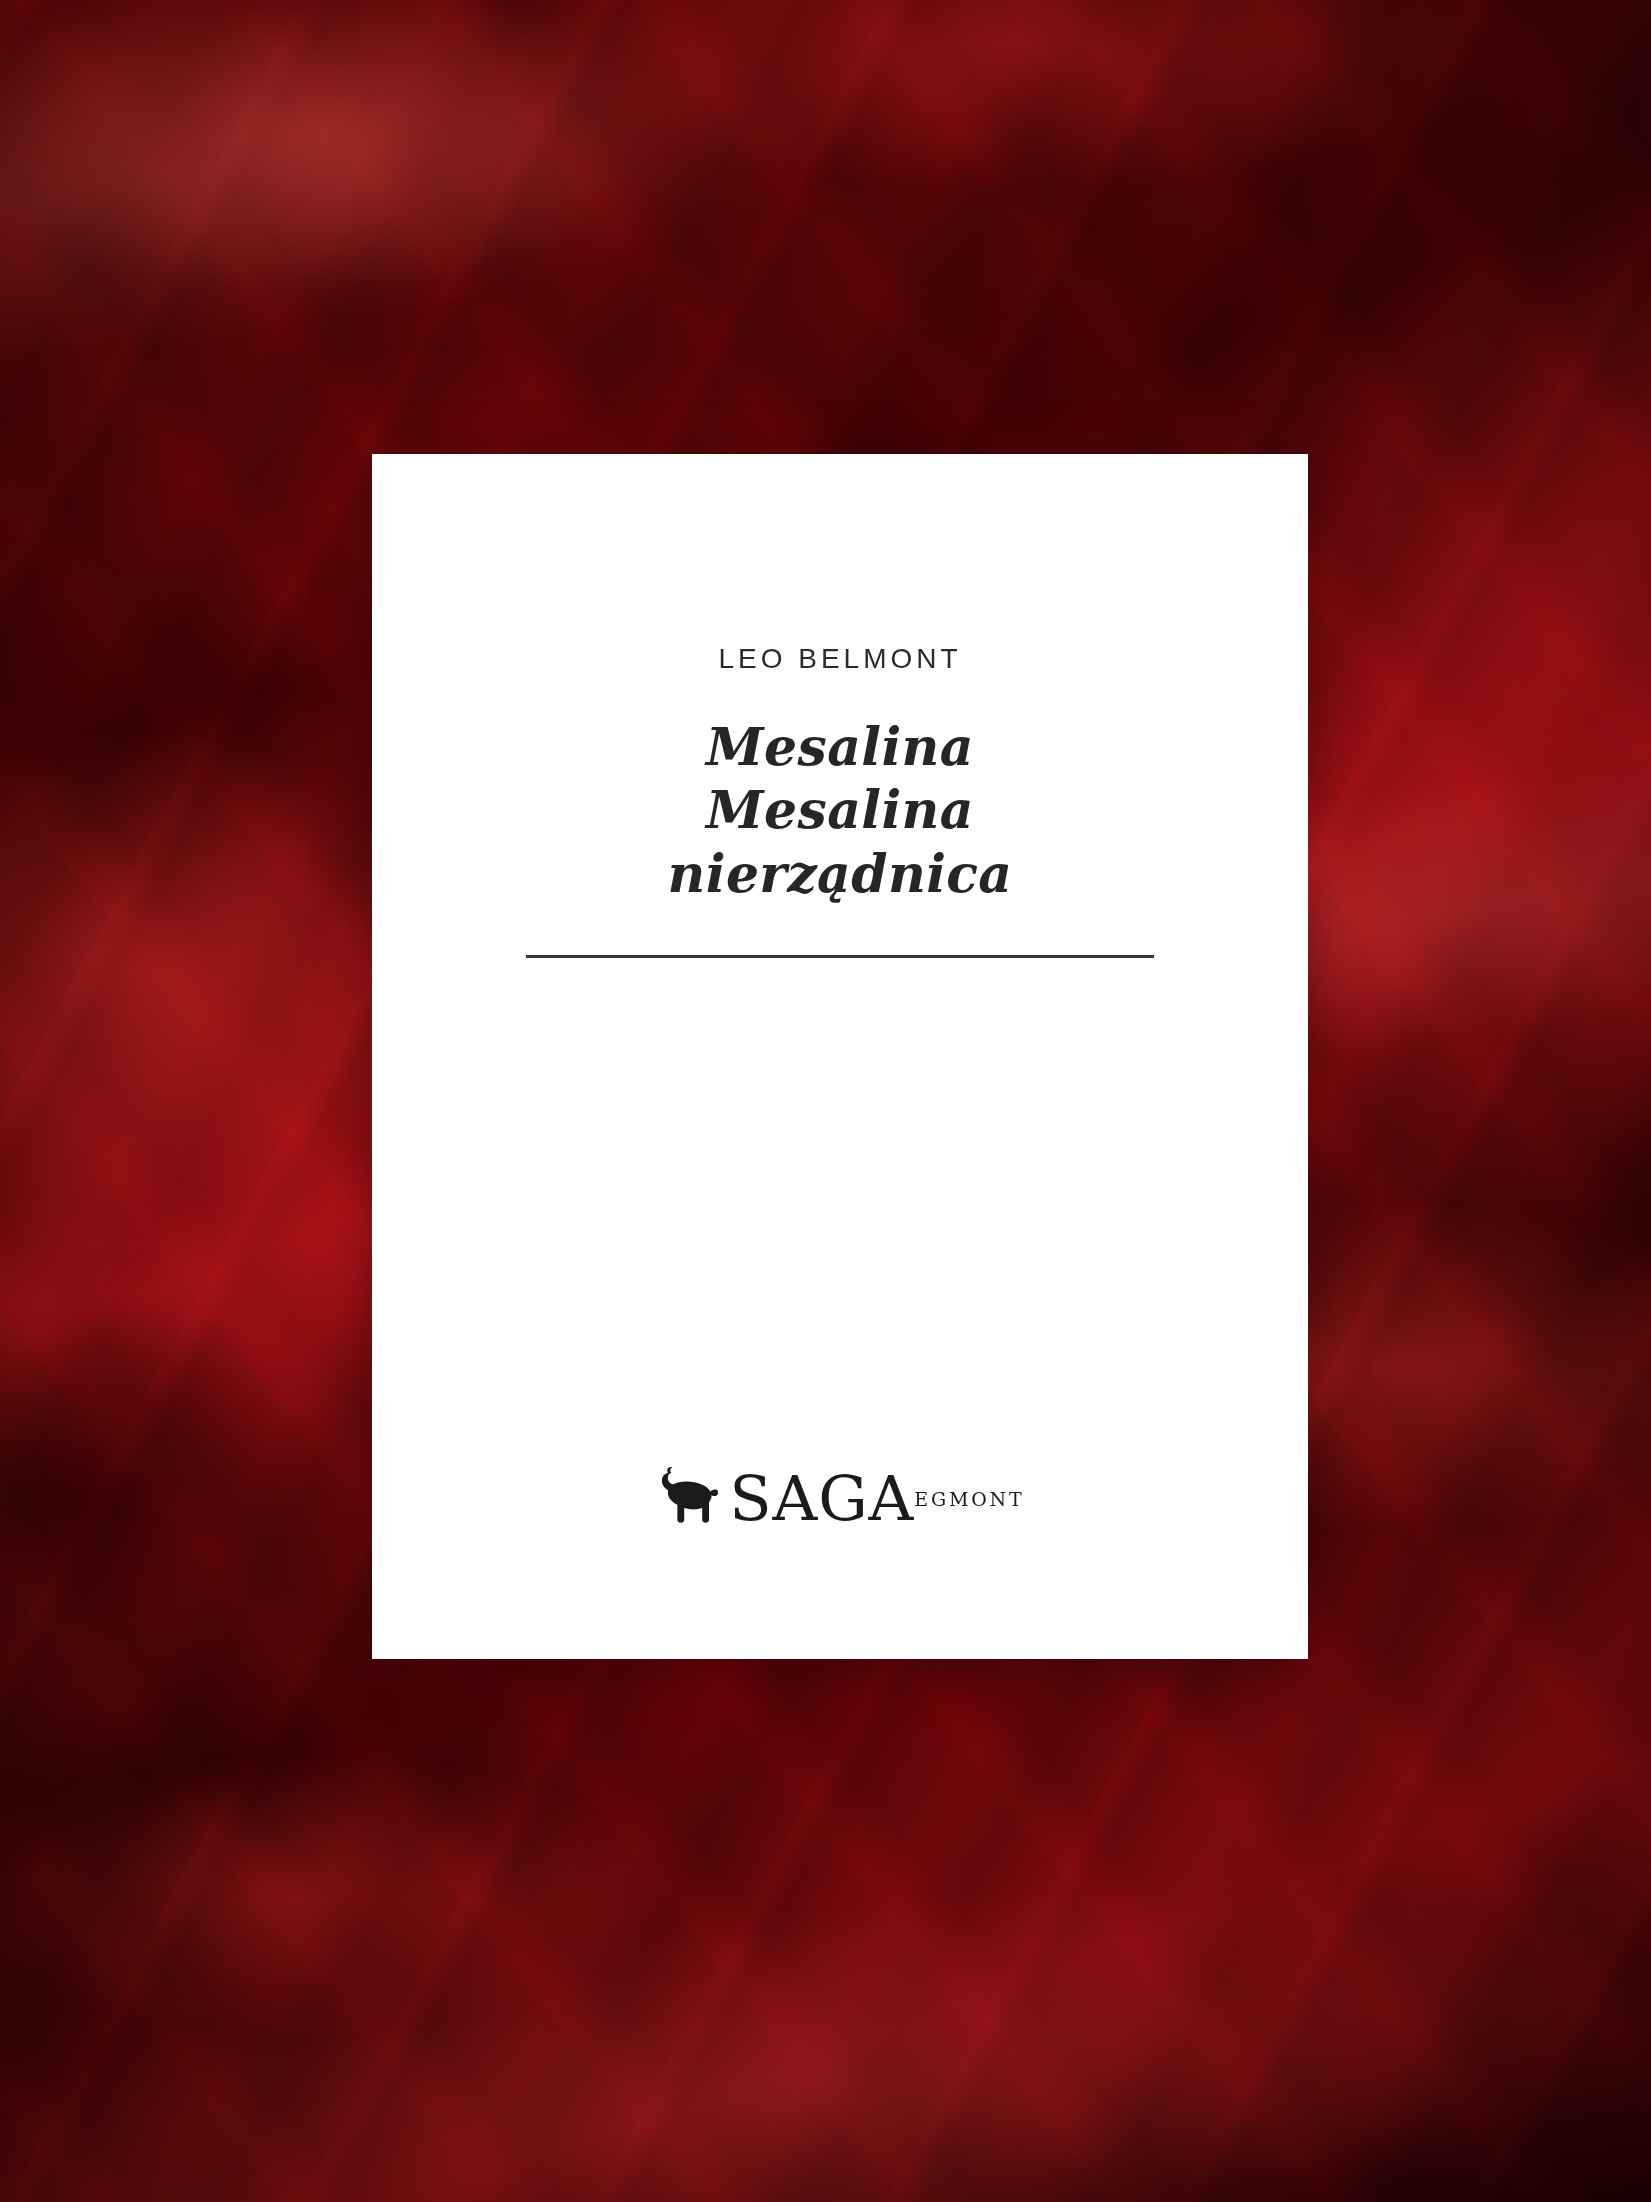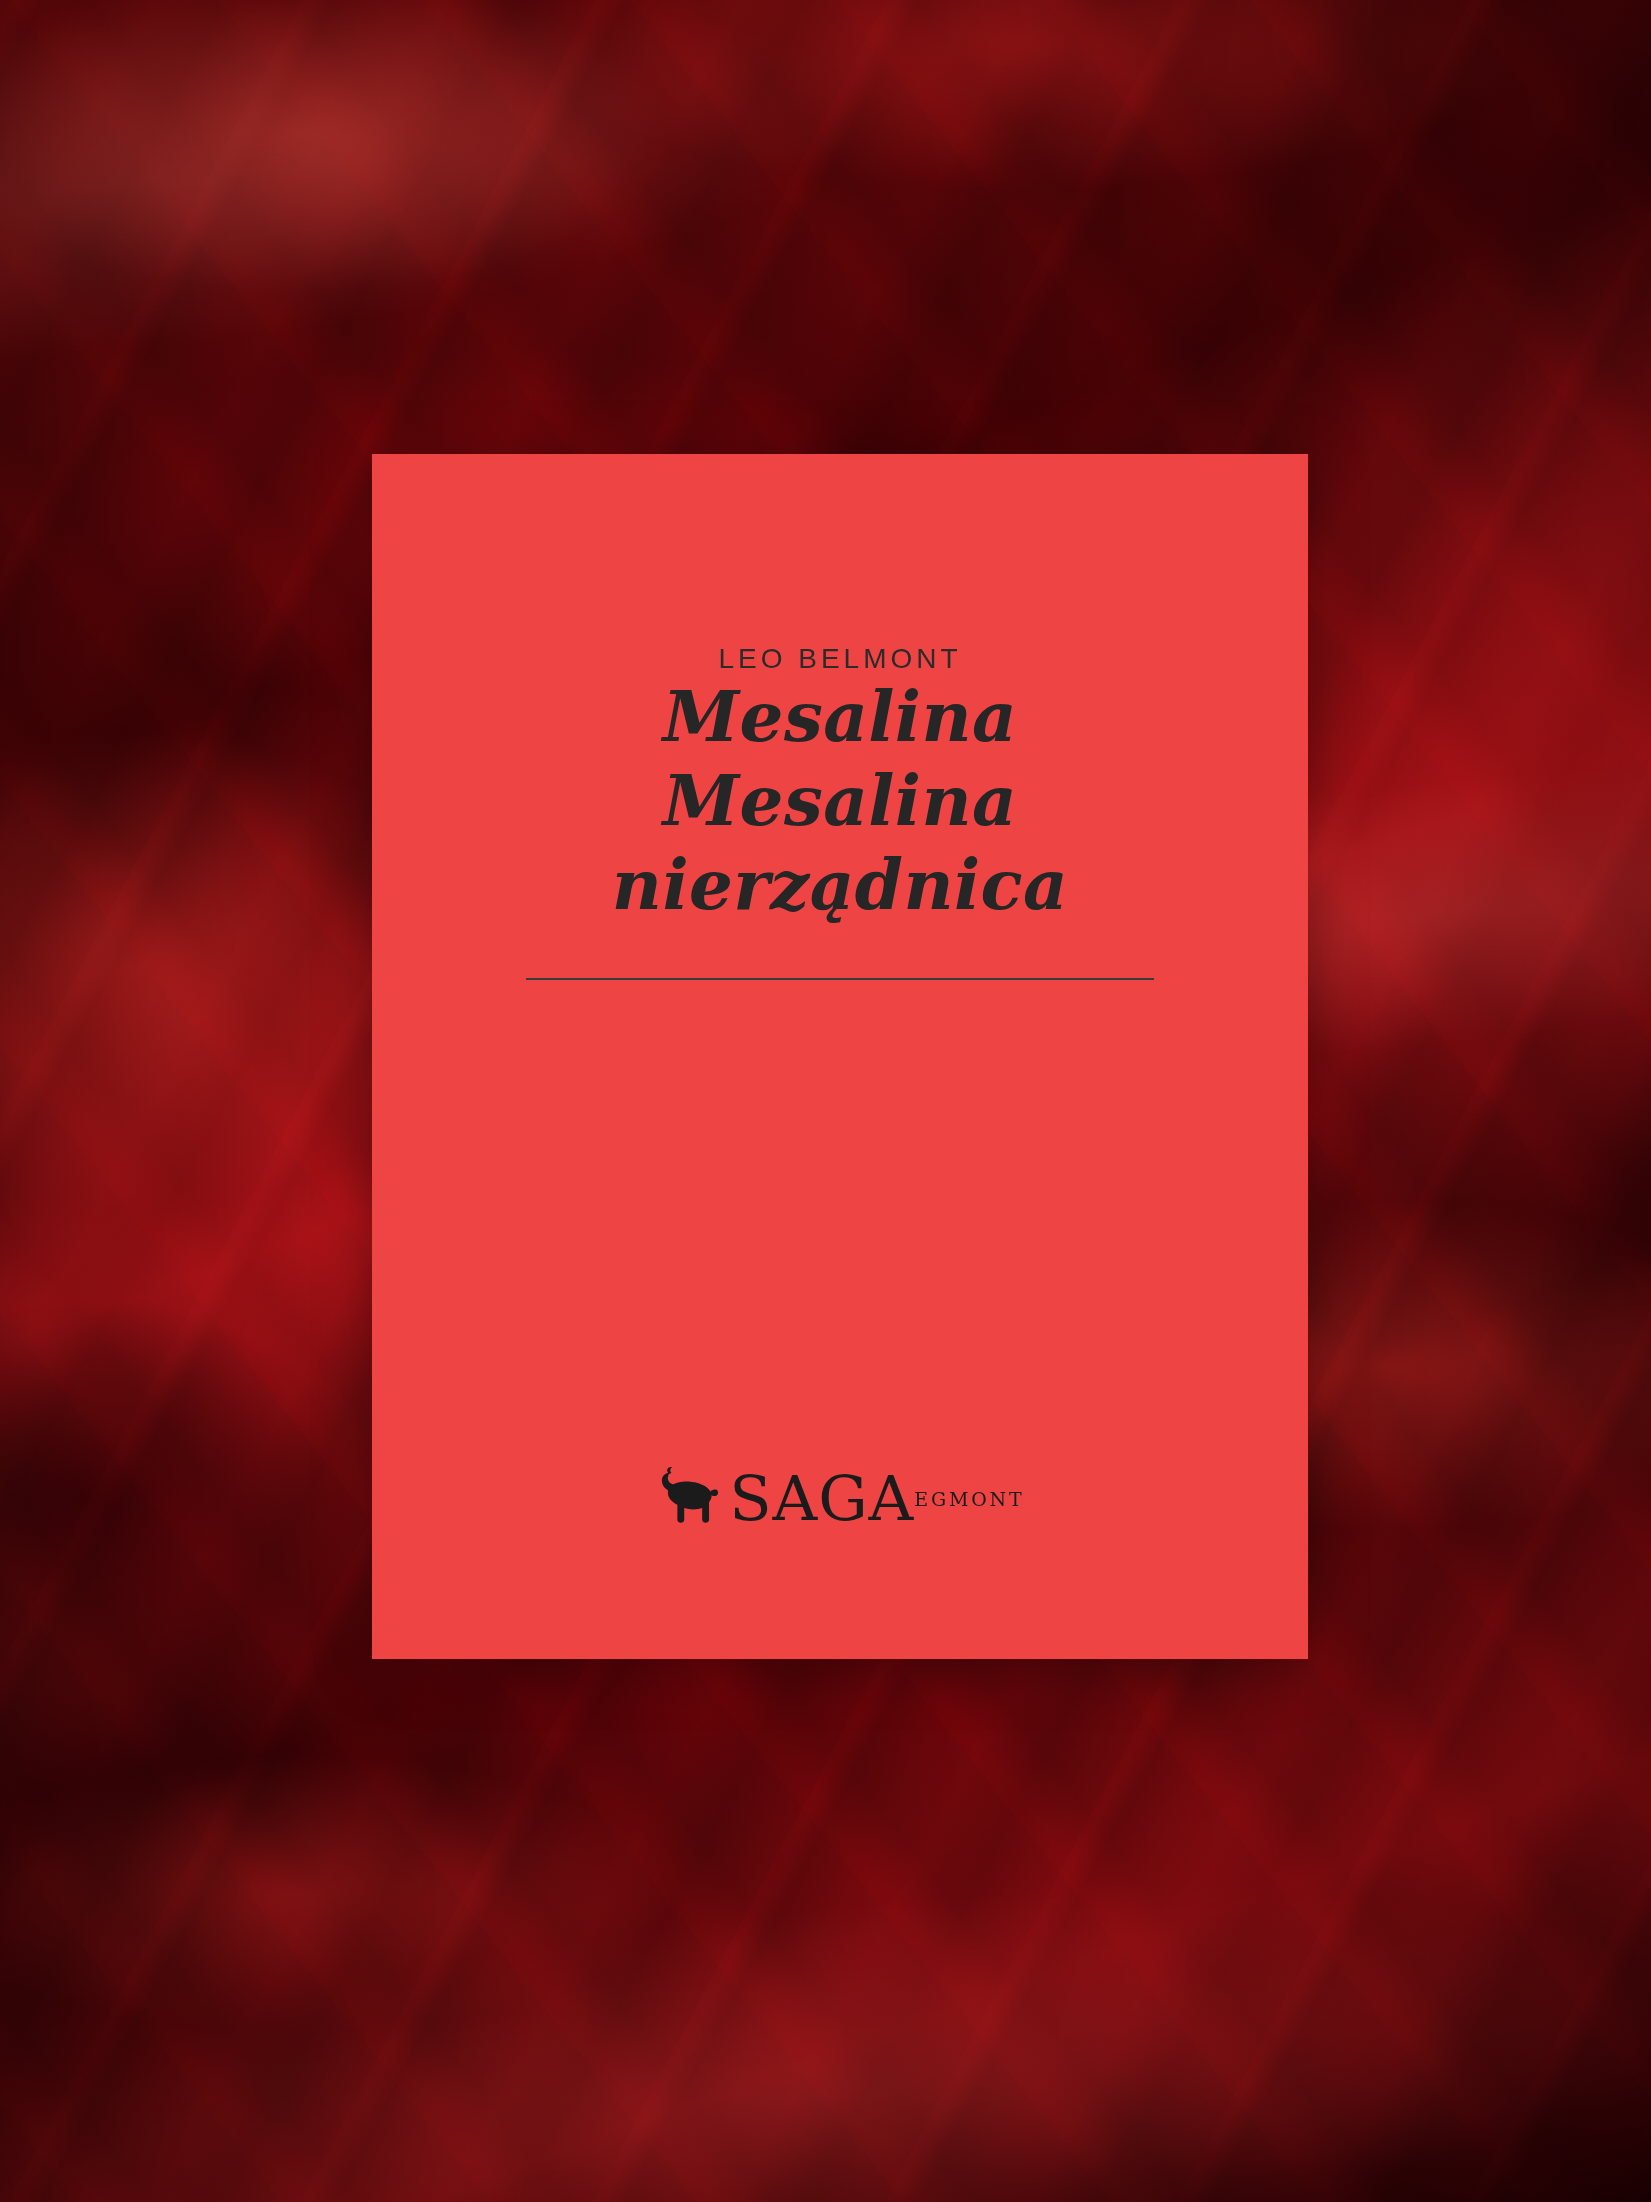--- a/index.html
+++ b/index.html
@@ -77,42 +77,43 @@
     background: radial-gradient(ellipse 1205px 1549px at 50% 48%, rgba(0,0,0,0) 42%, rgba(0,0,0,0.42) 100%);
   }
 
   
   .card {
     position: absolute;
     left: 372px;
     top: 454px;
     width: 936px;
     height: 1205px;
-    background: #ef4444;
+    background: #ffffff;
     box-shadow: 0 8.6px 52px rgba(0,0,0,0.35);
     display: flex;
     flex-direction: column;
     align-items: center;
   }
   .author {
     margin-top: 189px;
     font-size: 28px;
     letter-spacing: 4px;
     color: #2b2b2b;
     font-family: "Liberation Sans", sans-serif;
     font-weight: 400;
     text-transform: uppercase;
   }
   .title {
+    margin-top: 40px;
     width: 774px;
     text-align: center;
     font-family: "DejaVu Serif", "Liberation Serif", serif;
     font-style: italic;
     font-weight: 700;
-    font-size: 69px;
+    font-size: 52px;
     line-height: 1.22;
     color: #262626;
     letter-spacing: 0.4px;
   }
   .rule {
     margin-top: 50px;
     width: 628px;
     height: 2.6px;
     background: #3a3a3a;
   }

